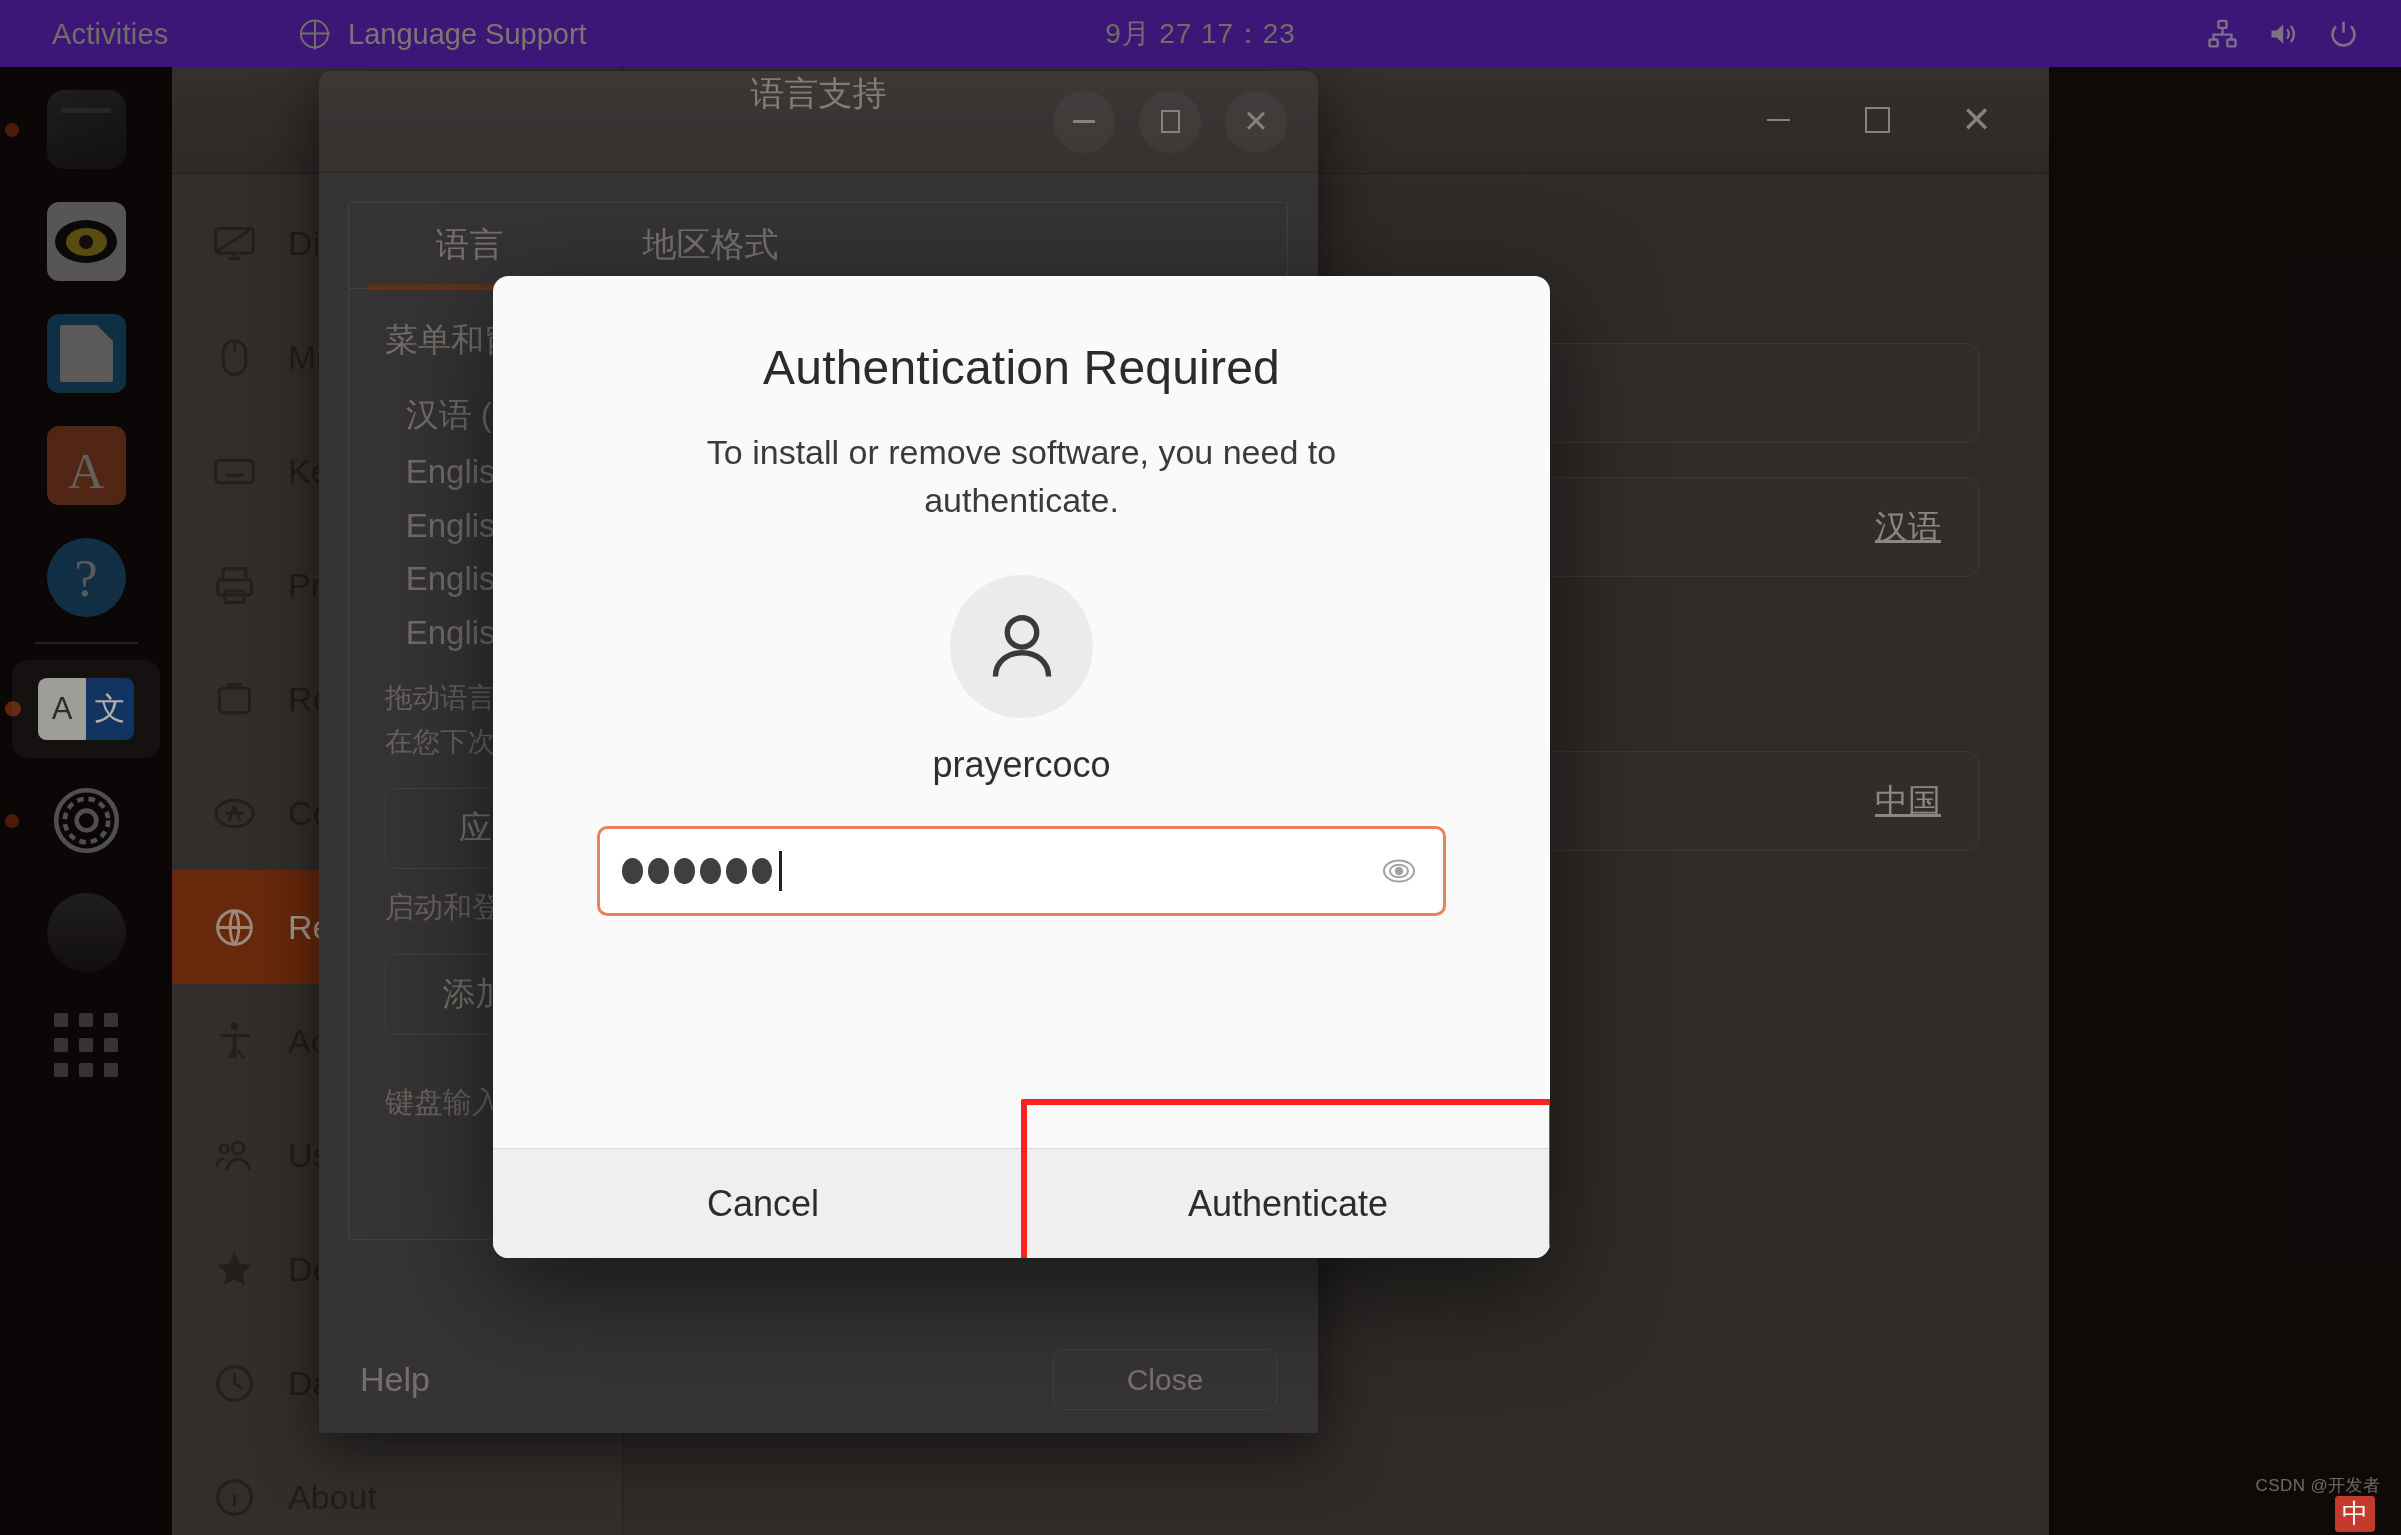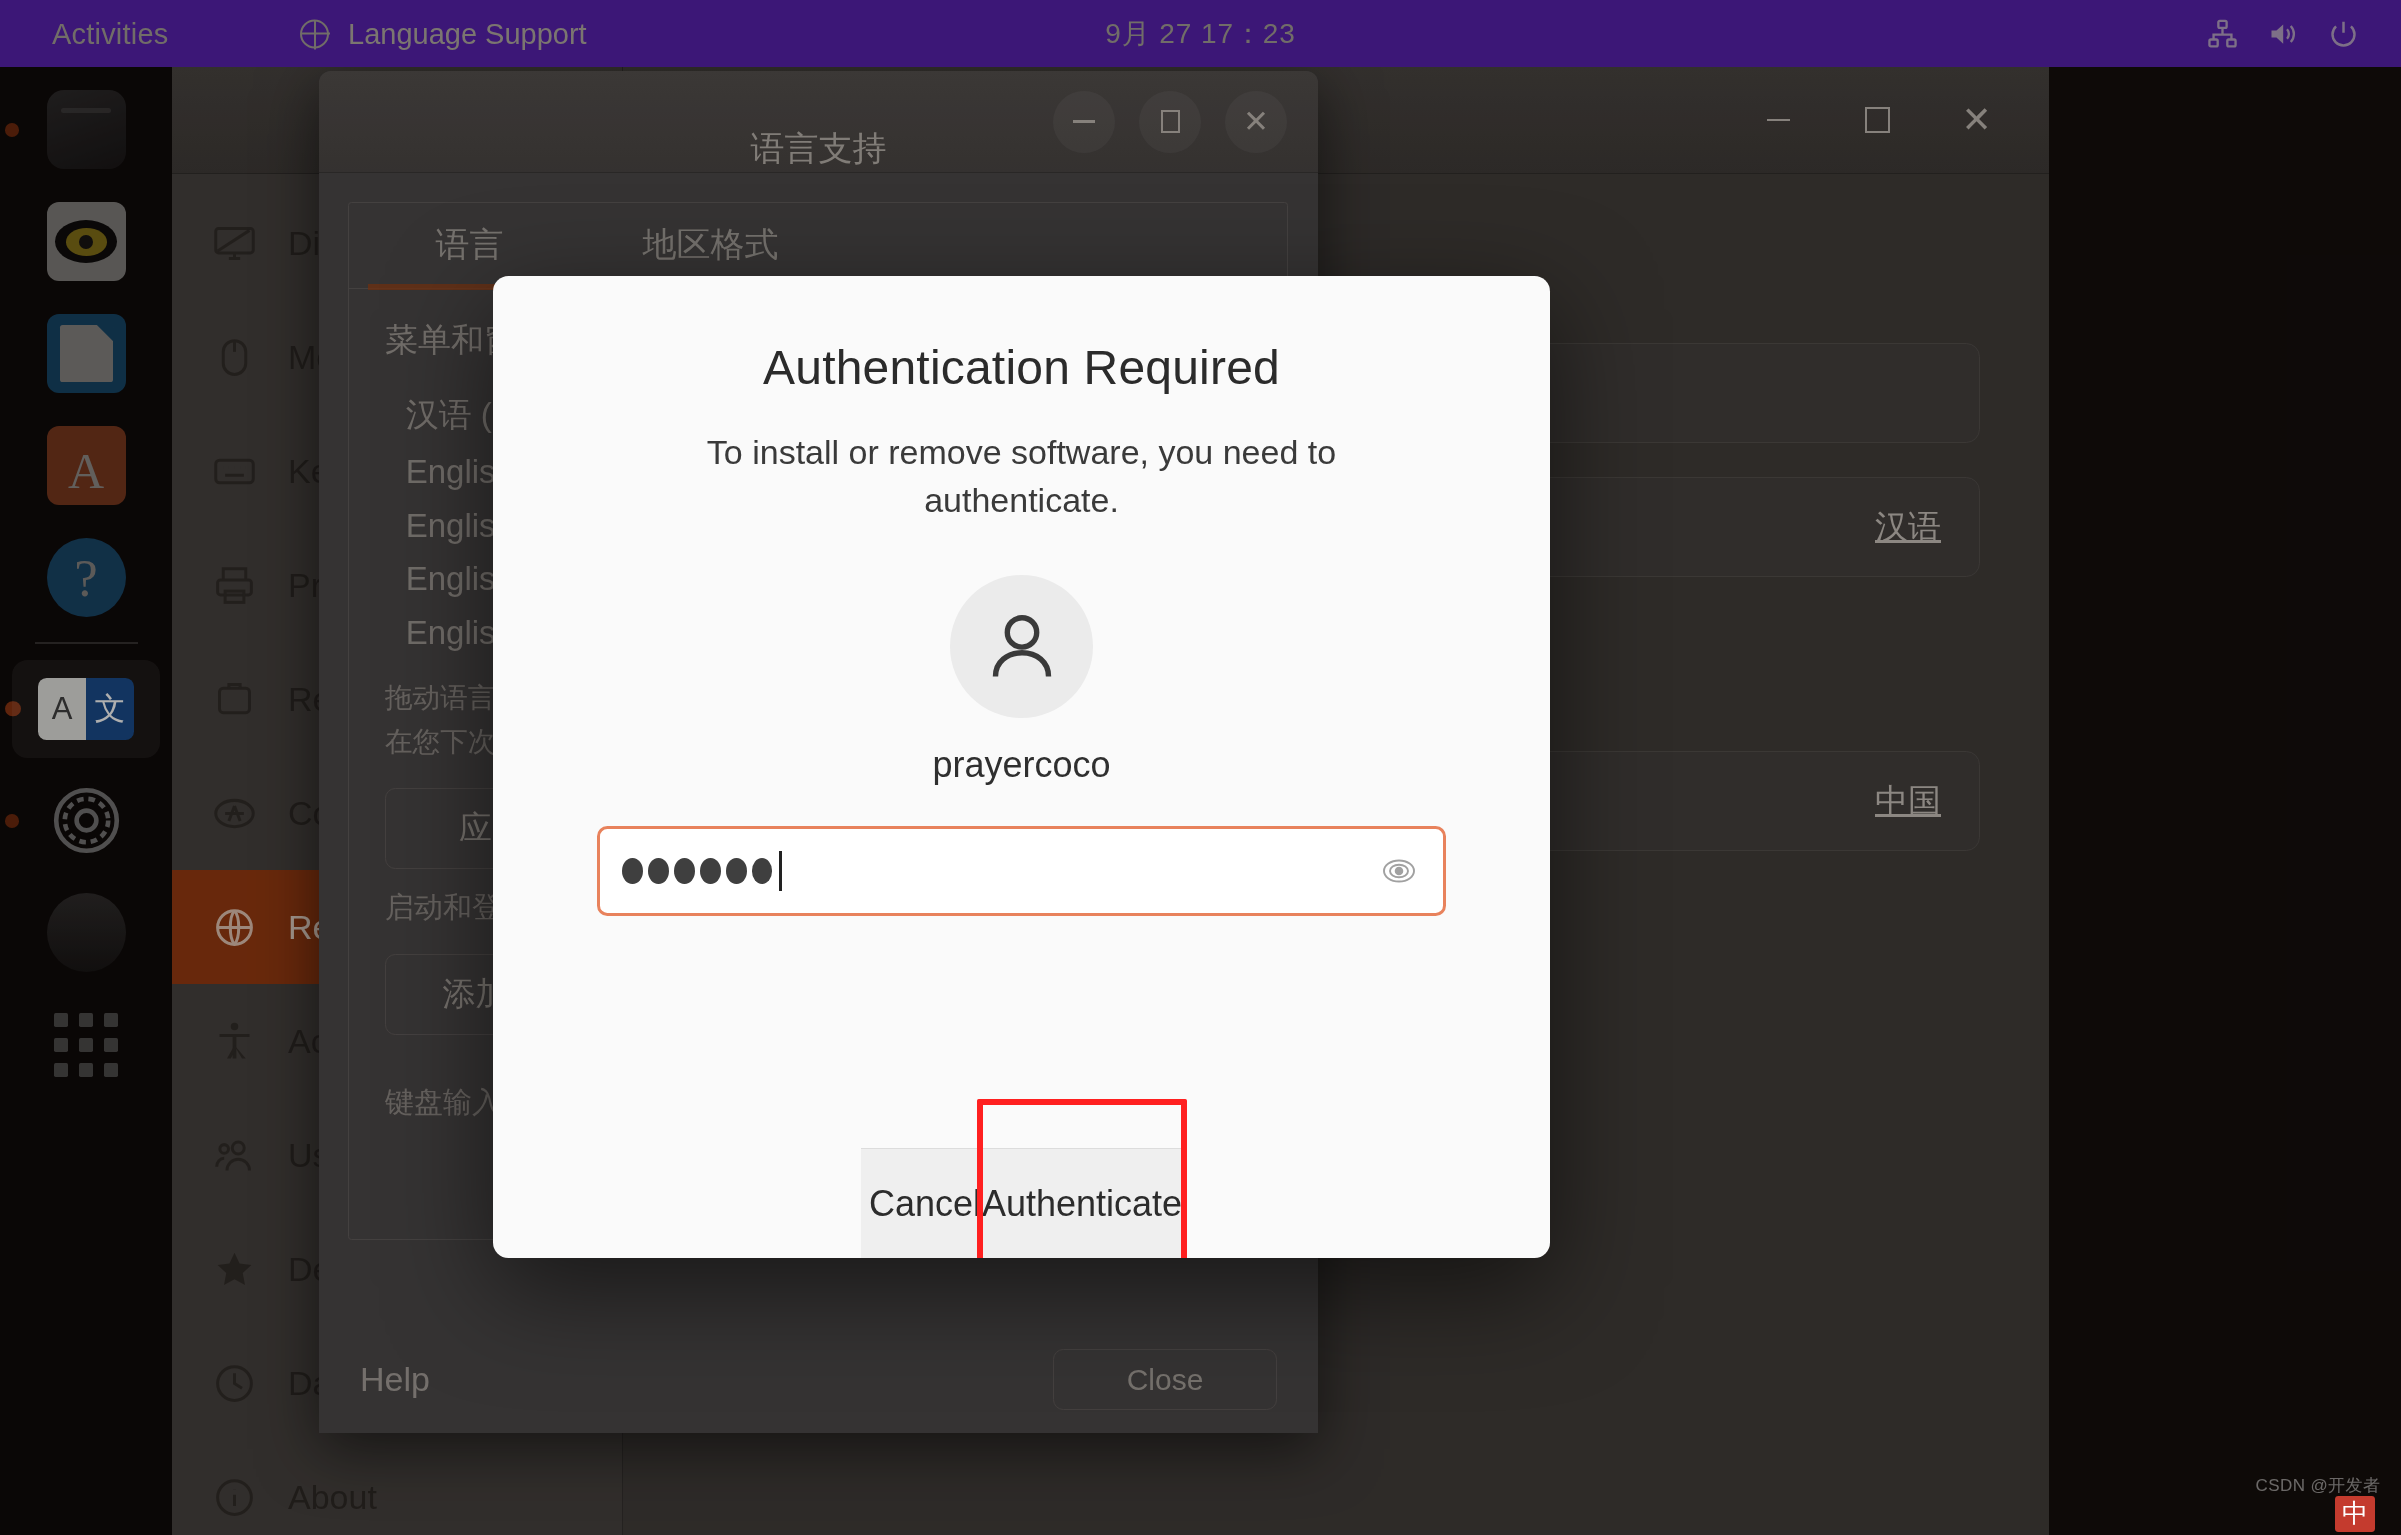--- a/index.html
+++ b/index.html
@@ -205,21 +205,21 @@
     width: 999px; height: 1362px;
     background: #434040;
     border-radius: 12px 12px 0 0;
     box-shadow: 0 15.5px 60px rgba(0,0,0,.55);
     z-index: 20; overflow: hidden;
   }
   #lang-header {
     height: 102px; position: relative;
     background: linear-gradient(180deg,#4a4644,#423e3c);
     border-bottom: 1.3px solid #343130;
-    display: flex; align-items: flex-end; justify-content: center;
+    display: flex; align-items: flex-start; justify-content: center;
   }
   #lang-title { font-size: 34px; color: #b6b0a9; opacity:.82; }
   .lang-ctl { position: absolute; right: 31px; top: 50%; transform: translateY(-50%);
     display: flex; gap: 24px; }
   .lwc { width: 62px; height: 62px; border-radius: 50%; background: rgba(255,255,255,.05);
     display:flex; align-items:center;justify-content:center; color:#a8a29b; font-size:31px; }
   .lwc .bar { width:22.4px;height:2.6px;background:#a8a29b;display:block; }
   .lwc .sq { width:19px;height:22.4px;border:2.6px solid #a8a29b;display:block; }
 
   #lang-body { position: absolute; left: 0; top: 102px; width: 999px; height: 1154px;
@@ -255,21 +255,21 @@
     font-size: 30px; color:#b2aca5; opacity:.72; }
 
   
   #auth-dialog {
     position: absolute; left: 493px; top: 276px;
     width: 1057px; height: 982px;
     background: #fafafa;
     border-radius: 15.5px;
     box-shadow: 0 31px 103px rgba(0,0,0,.55);
     z-index: 100; overflow: hidden;
-    display: flex; flex-direction: column; align-items: center;
+    display: flex; flex-direction: column;
   }
   #auth-main { flex: 1; padding: 64px 83px 0 83px; text-align: center; }
   #auth-title { font-size: 48px; color: #2b2b2b; font-weight: normal; letter-spacing:0.2px; }
   #auth-msg { margin-top: 33px; font-size: 34px; color: #3a3a3a; line-height: 1.42;
     max-width: 775px; margin-left:auto; margin-right:auto; }
   #auth-avatar { margin: 50px auto 0 auto; width: 143px; height: 143px; border-radius: 50%;
     background: #ebebeb; display:flex; align-items:center; justify-content:center; }
   .avt { width: 86px; height: 86px; }
   #auth-user { margin-top: 26px; font-size: 36px; color: #2f2f2f; }
   #auth-field {

